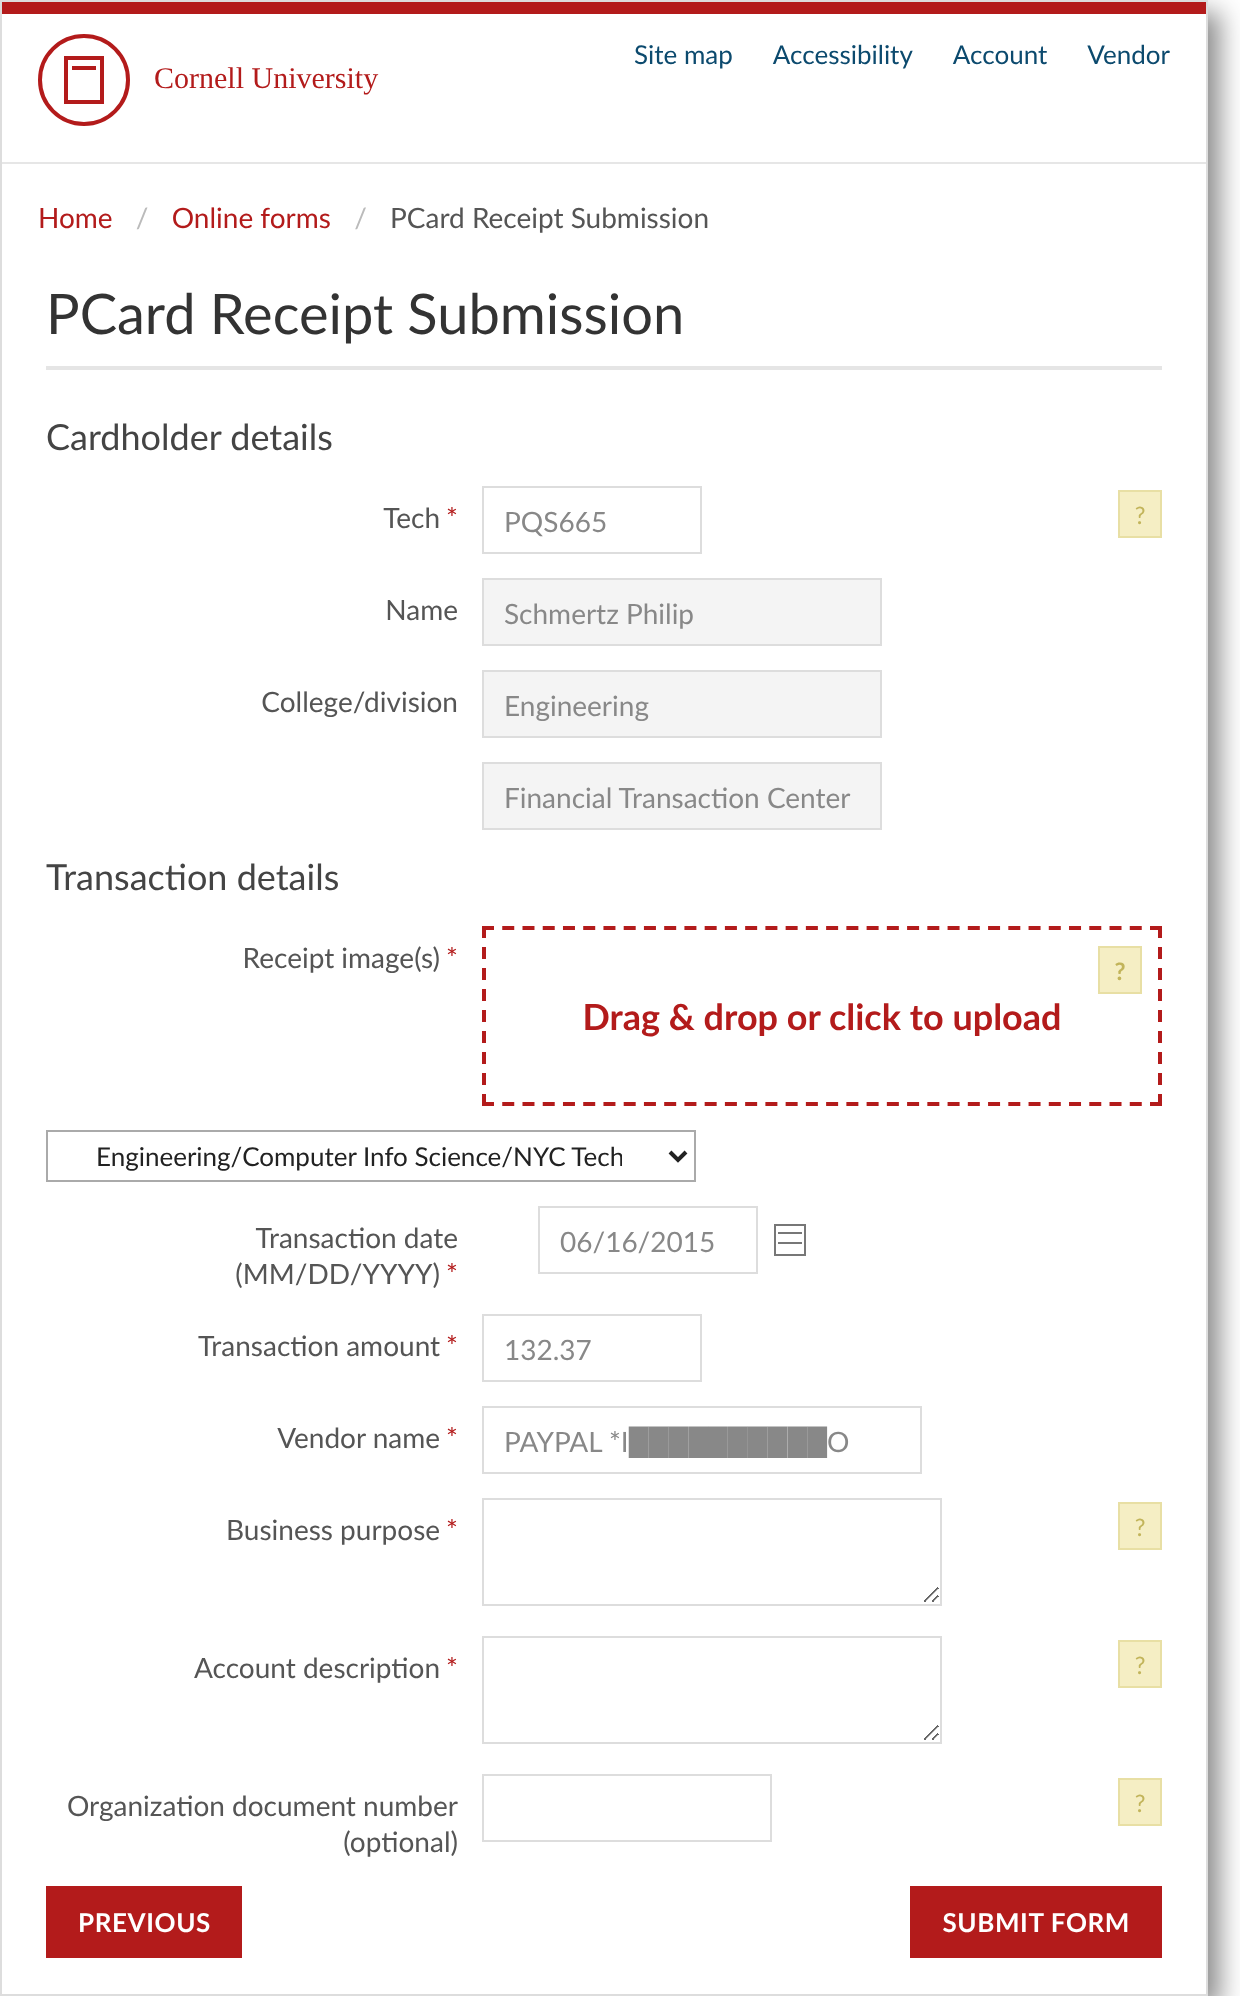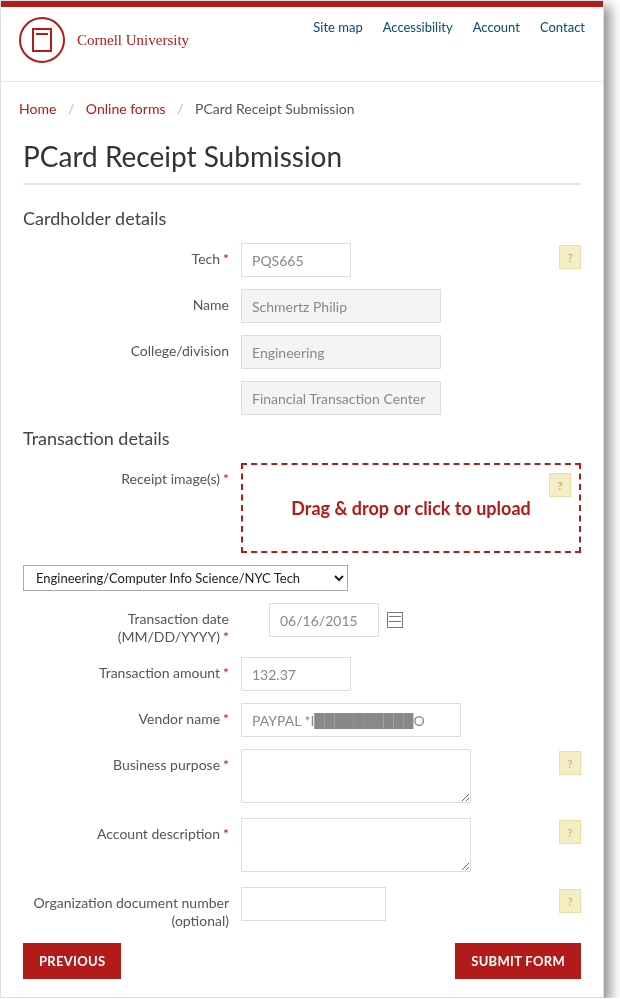--- a/index.html
+++ b/index.html
@@ -165,21 +165,21 @@
   }
   .dropzone .help { top: 8px; right: 8px; }
   select.sel {
     width: 325px;
     height: 26px;
     border: 1px solid #aaa;
     background: #fff;
     color: #222;
     font-size: 13px;
     font-family: inherit;
-    padding: 0 8px;
+    padding: 0 20px;
   }
   .date-wrap { display: flex; align-items: center; gap: 8px; padding-left: 28px; }
   .cal-icon {
     width: 16px; height: 16px;
     border: 1px solid #777;
     position: relative;
     cursor: pointer;
   }
   .cal-icon::before, .cal-icon::after {
     content: ""; position: absolute; background: #777; height: 1px; left: 1px; right: 1px;
@@ -223,21 +223,21 @@
     <div class="brand">
       <div class="seal">
         <div class="seal-inner"></div>
       </div>
       <div class="brand-name">Cornell University</div>
     </div>
     <nav class="topnav">
       <a href="#">Site map</a>
       <a href="#">Accessibility</a>
       <a href="#">Account</a>
-      <a href="#">Contact</a>
+      <a href="#">Vendor</a>
     </nav>
   </div>
 
   <div class="crumbs">
     <a href="#">Home</a>
     <span class="sep">/</span>
     <a href="#">Online forms</a>
     <span class="sep">/</span>
     <span class="current">PCard Receipt Submission</span>
   </div>

